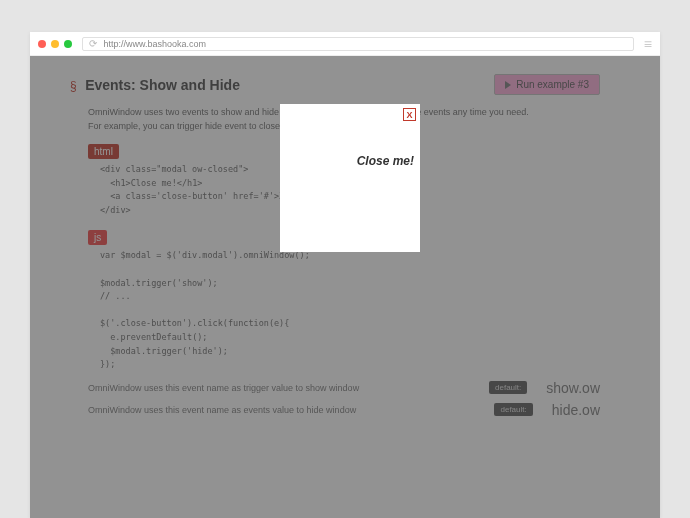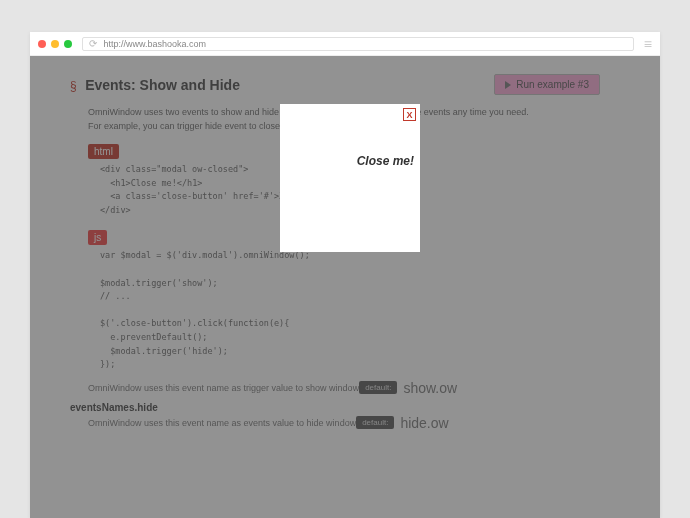--- a/index.html
+++ b/index.html
@@ -135,33 +135,33 @@
     .prop-row {
       margin: 6px 0 0 0;
     }
     .prop-name {
       font-size: 10px;
       font-weight: 600;
       color: #444;
     }
     .prop-desc-row {
       display: flex;
-      justify-content: flex-start;
+      justify-content: space-between;
       align-items: center;
       margin-top: 2px;
     }
     .prop-desc {
       font-size: 9px;
       color: #777;
       margin-left: 18px;
     }
     .default-group {
       display: flex;
       align-items: center;
-      gap: 6px;
+      gap: 19px;
     }
     .default-badge {
       background: #555;
       color: #ddd;
       font-size: 8px;
       padding: 2px 6px;
       border-radius: 2px;
     }
     .default-val {
       font-size: 14px;
@@ -260,21 +260,20 @@
         <div class="prop-desc-row">
           <span class="prop-desc">OmniWindow uses this event name as trigger value to show window</span>
           <span class="default-group">
             <span class="default-badge">default:</span>
             <span class="default-val">show.ow</span>
           </span>
         </div>
       </div>
 
       <div class="prop-row">
-        <div class="prop-name">eventsNames.hide</div>
         <div class="prop-desc-row">
           <span class="prop-desc">OmniWindow uses this event name as events value to hide window</span>
           <span class="default-group">
             <span class="default-badge">default:</span>
             <span class="default-val">hide.ow</span>
           </span>
         </div>
       </div>
 
     </div>

